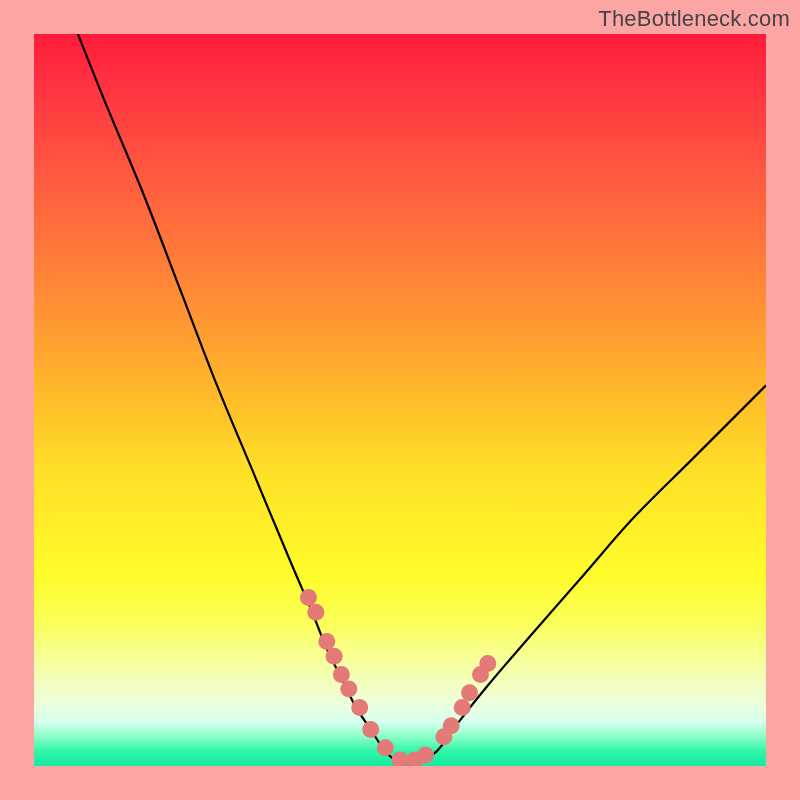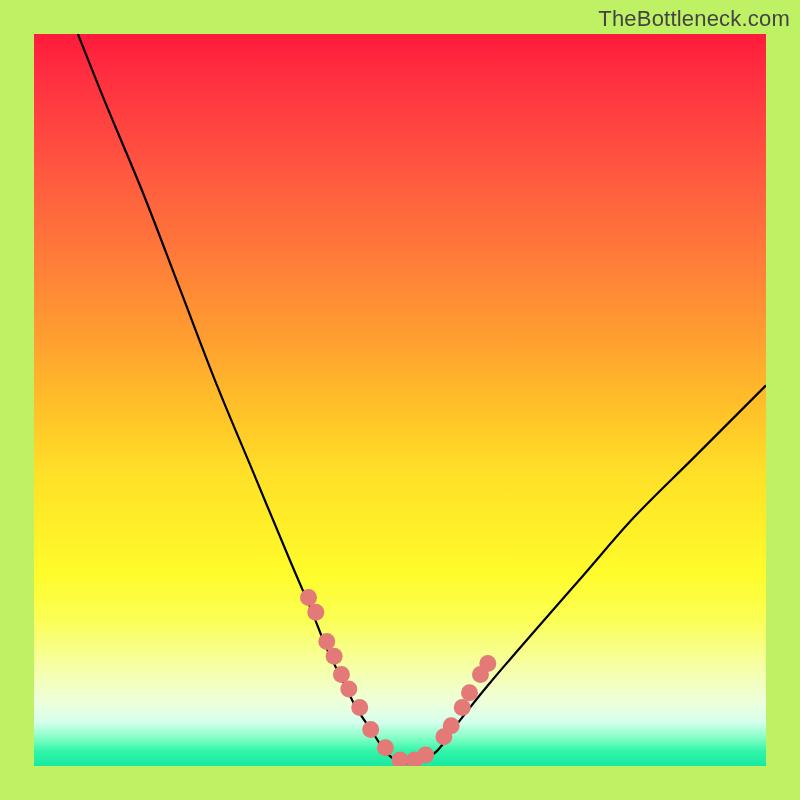--- a/index.html
+++ b/index.html
@@ -10,21 +10,21 @@
     background: #000;
     overflow: hidden;
     font-family: Arial, Helvetica, sans-serif;
   }
   .frame {
     position: absolute;
     top: 0;
     left: 0;
     width: 800px;
     height: 800px;
-    background: #bef264;
+    background: #fca5a5;
   }
   .plot {
     position: absolute;
     top: 34px;
     left: 34px;
     width: 732px;
     height: 732px;
     overflow: hidden;
   }
   .gradient {

